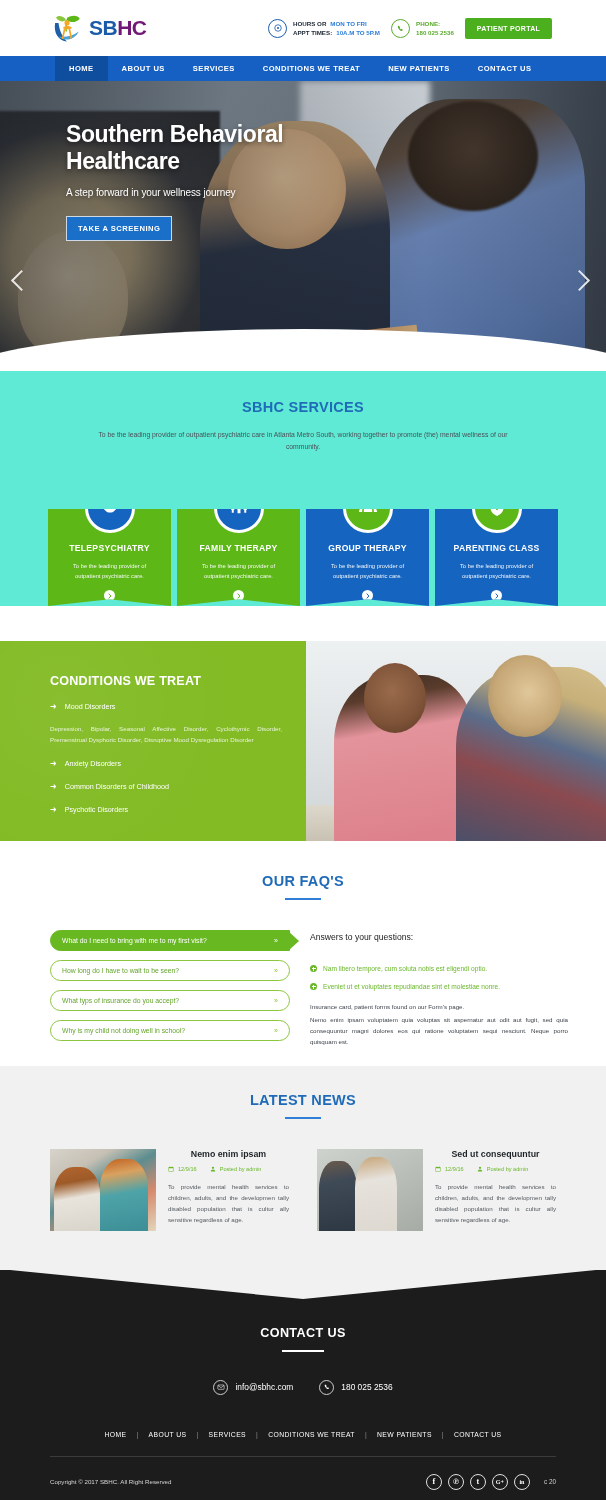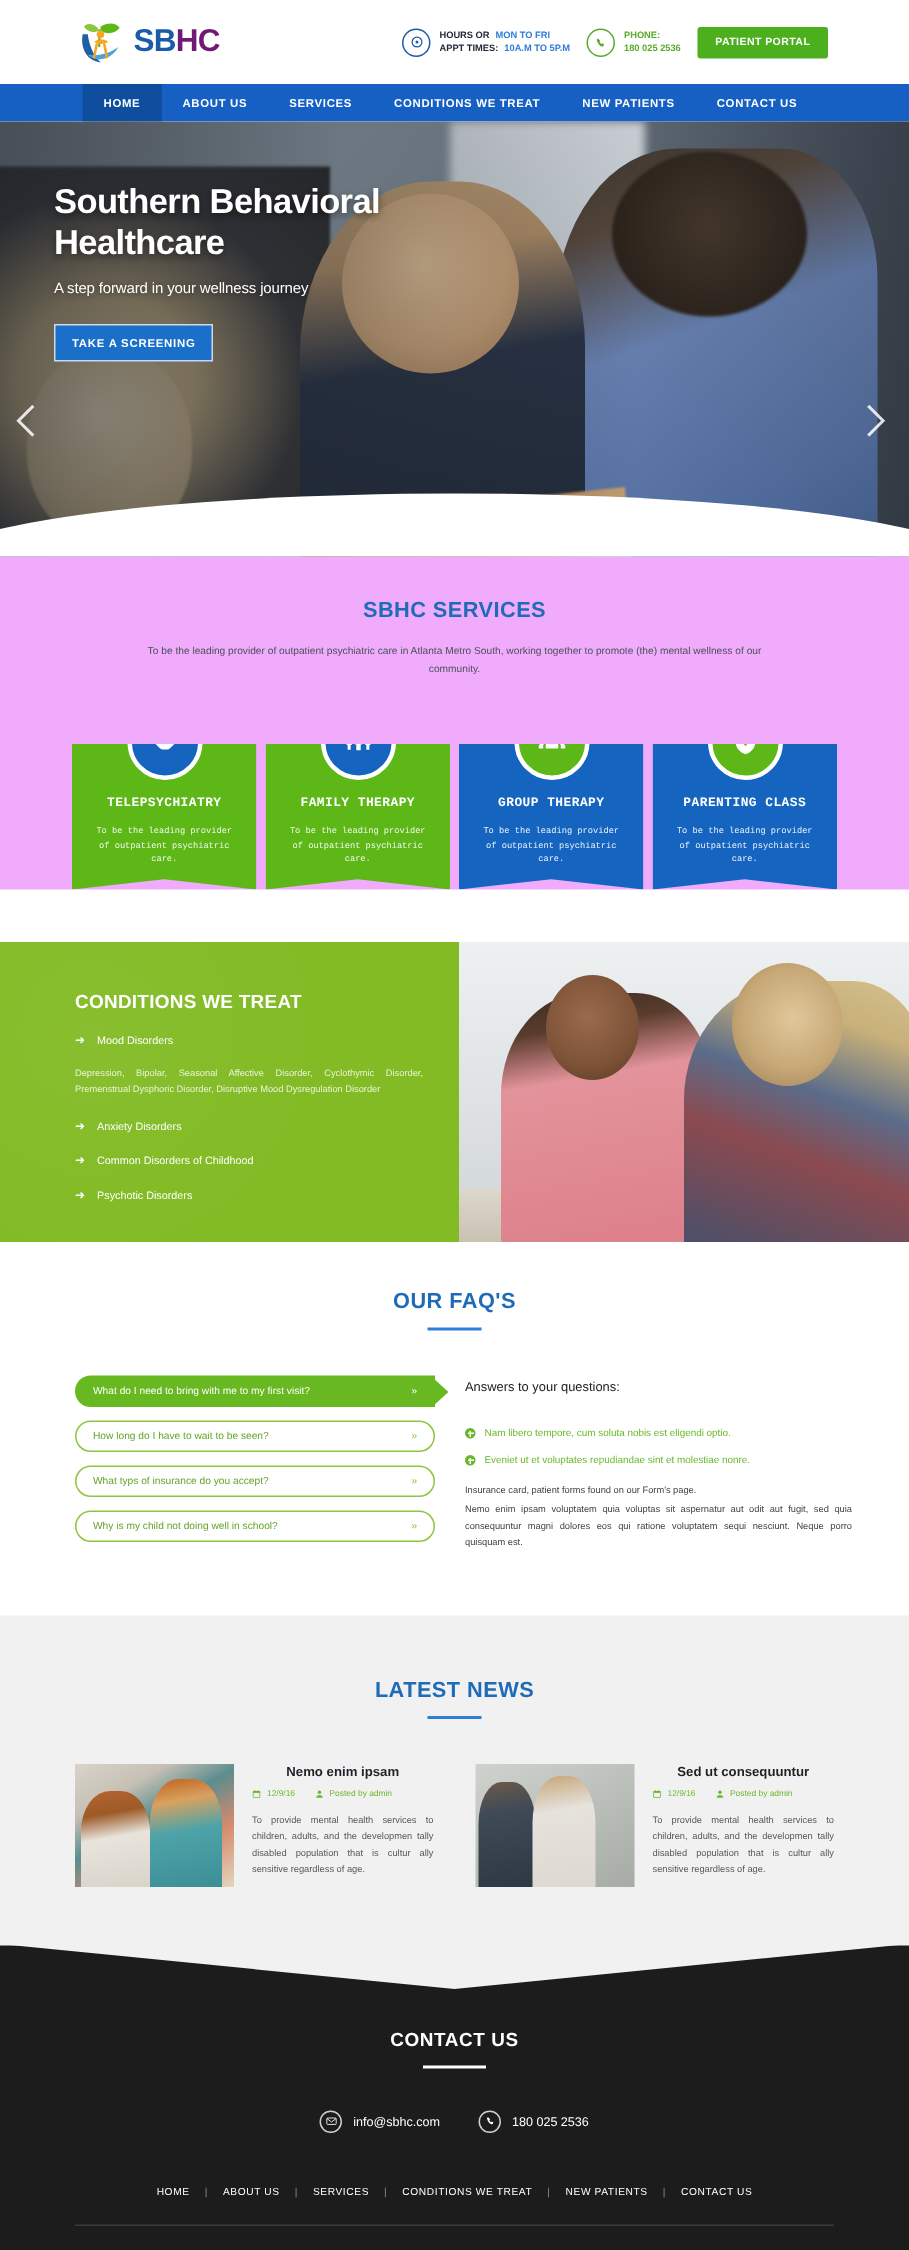--- a/index.html
+++ b/index.html
@@ -113,21 +113,21 @@
   }
   .hp-bg-bright {
     position: absolute; left: 300px; top: 0; width: 130px; height: 160px;
     background: linear-gradient(180deg,#dfe5ea,#c9d2da);
     filter: blur(3px);
   }
   .hero-shade {
     position: absolute; inset: 0;
     background: linear-gradient(90deg, rgba(24,30,38,.55) 0%, rgba(24,30,38,.30) 40%, rgba(24,30,38,.12) 70%, rgba(24,30,38,.25) 100%);
   }
-  .hero-copy { position: absolute; left: 36px; top: 40px; z-index: 6; }
+  .hero-copy { position: absolute; left: 66px; top: 40px; z-index: 6; }
   .hero-title {
     color: #fff; font-size: 23px; line-height: 27px;
     font-weight: bold; letter-spacing: -0.4px;
     text-shadow: 0 2px 5px rgba(0,0,0,.45);
     max-width: 230px;
   }
   .hero-sub {
     color: #fff; font-size: 10px; margin-top: 12px;
     text-shadow: 0 1px 4px rgba(0,0,0,.5);
     letter-spacing: -0.1px;
@@ -150,33 +150,32 @@
     border-right: 2px solid rgba(255,255,255,.85);
   }
   .hero-arrow.left span { transform: rotate(-135deg); margin-left: 4px; }
   .hero-arrow.right span { transform: rotate(45deg); }
   .hero-curve {
     position: absolute; left: -8%; bottom: -54px; width: 116%; height: 96px;
     background: #fff; border-radius: 50%; z-index: 5;
   }
 
   
-  .services { padding-top: 28px; background: #f0abfc; }
+  .services { padding-top: 28px; background: #5eead4; }
   .sec-title {
     text-align: center; color: #1f6bb8;
     font-size: 14.5px; font-weight: bold; letter-spacing: 0.3px;
   }
   .sec-desc {
     max-width: 420px; margin: 14px auto 0;
     text-align: center; font-size: 6.8px; line-height: 12px; color: #4a5159;
   }
   .cards {
-    display: flex; gap: 6px; margin: 43px 48px 0;
+    display: flex; gap: 6px; margin: 56px 48px 0;
     position: relative;
-    font-family: Liberation Mono, monospace;
   }
   .card {
     flex: 1; position: relative; padding: 30px 10px 0;
     text-align: center; height: 97px;
     clip-path: polygon(0 0, 100% 0, 100% 100%, 50% 93%, 0 100%);
     box-shadow: 0 6px 10px -4px rgba(0,0,0,.22);
   }
   .card.green { background: #5cb717; }
   .card.blue  { background: #1565c0; }
   .card-icon {
@@ -297,21 +296,21 @@
     content: ""; position: absolute; background: #fff;
   }
   .bdot::before { left: 3px; top: 1.5px; width: 1px; height: 4px; }
   .bdot::after { left: 1.5px; top: 3px; width: 4px; height: 1px; }
   .faq-para {
     font-size: 6.2px; line-height: 11px; color: #3d444b;
     margin-top: 9px; text-align: justify;
   }
 
   
-  .news { background: #f1f1f1; padding: 42px 0 40px; margin-top: 40px; }
+  .news { background: #f1f1f1; padding: 26px 0 40px; margin-top: 16px; }
   .news-grid { display: flex; gap: 28px; margin: 30px 50px 0; }
   .news-item { flex: 1; display: flex; gap: 12px; }
   .news-thumb {
     width: 106px; height: 82px; flex: 0 0 auto; overflow: hidden;
     position: relative; background: #c9ccc8;
   }
   .nt1 { background: linear-gradient(150deg,#d8d4cc 0%, #c6c0b4 25%, #5c8d8f 45%, #d68a6c 70%, #e3d6bd 100%); }
   .nt1::before {
     content:""; position:absolute; left:4px; top:18px; width:46px; height:64px;
     border-radius:42% 42% 0 0;

